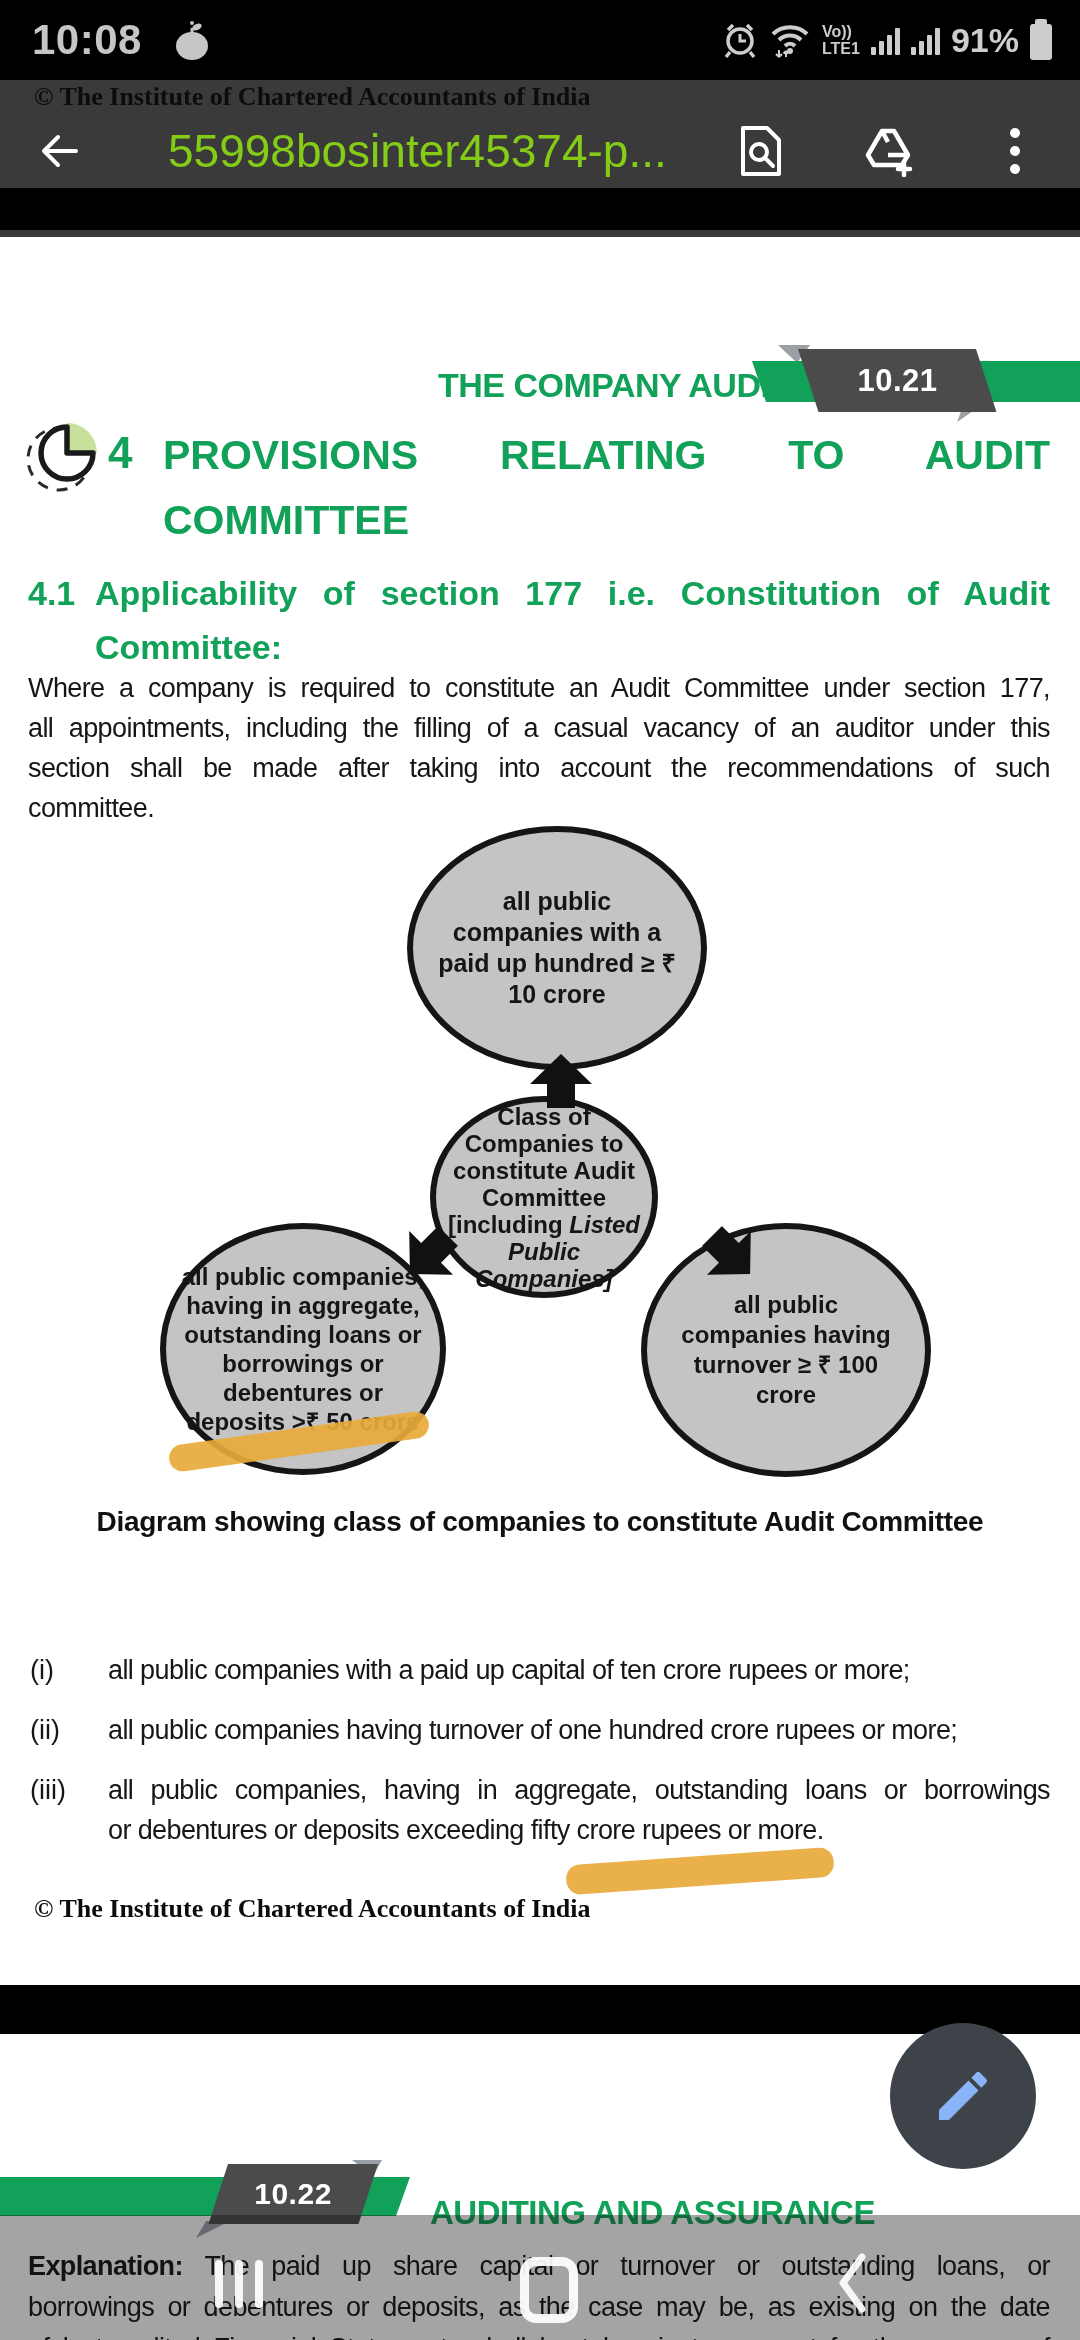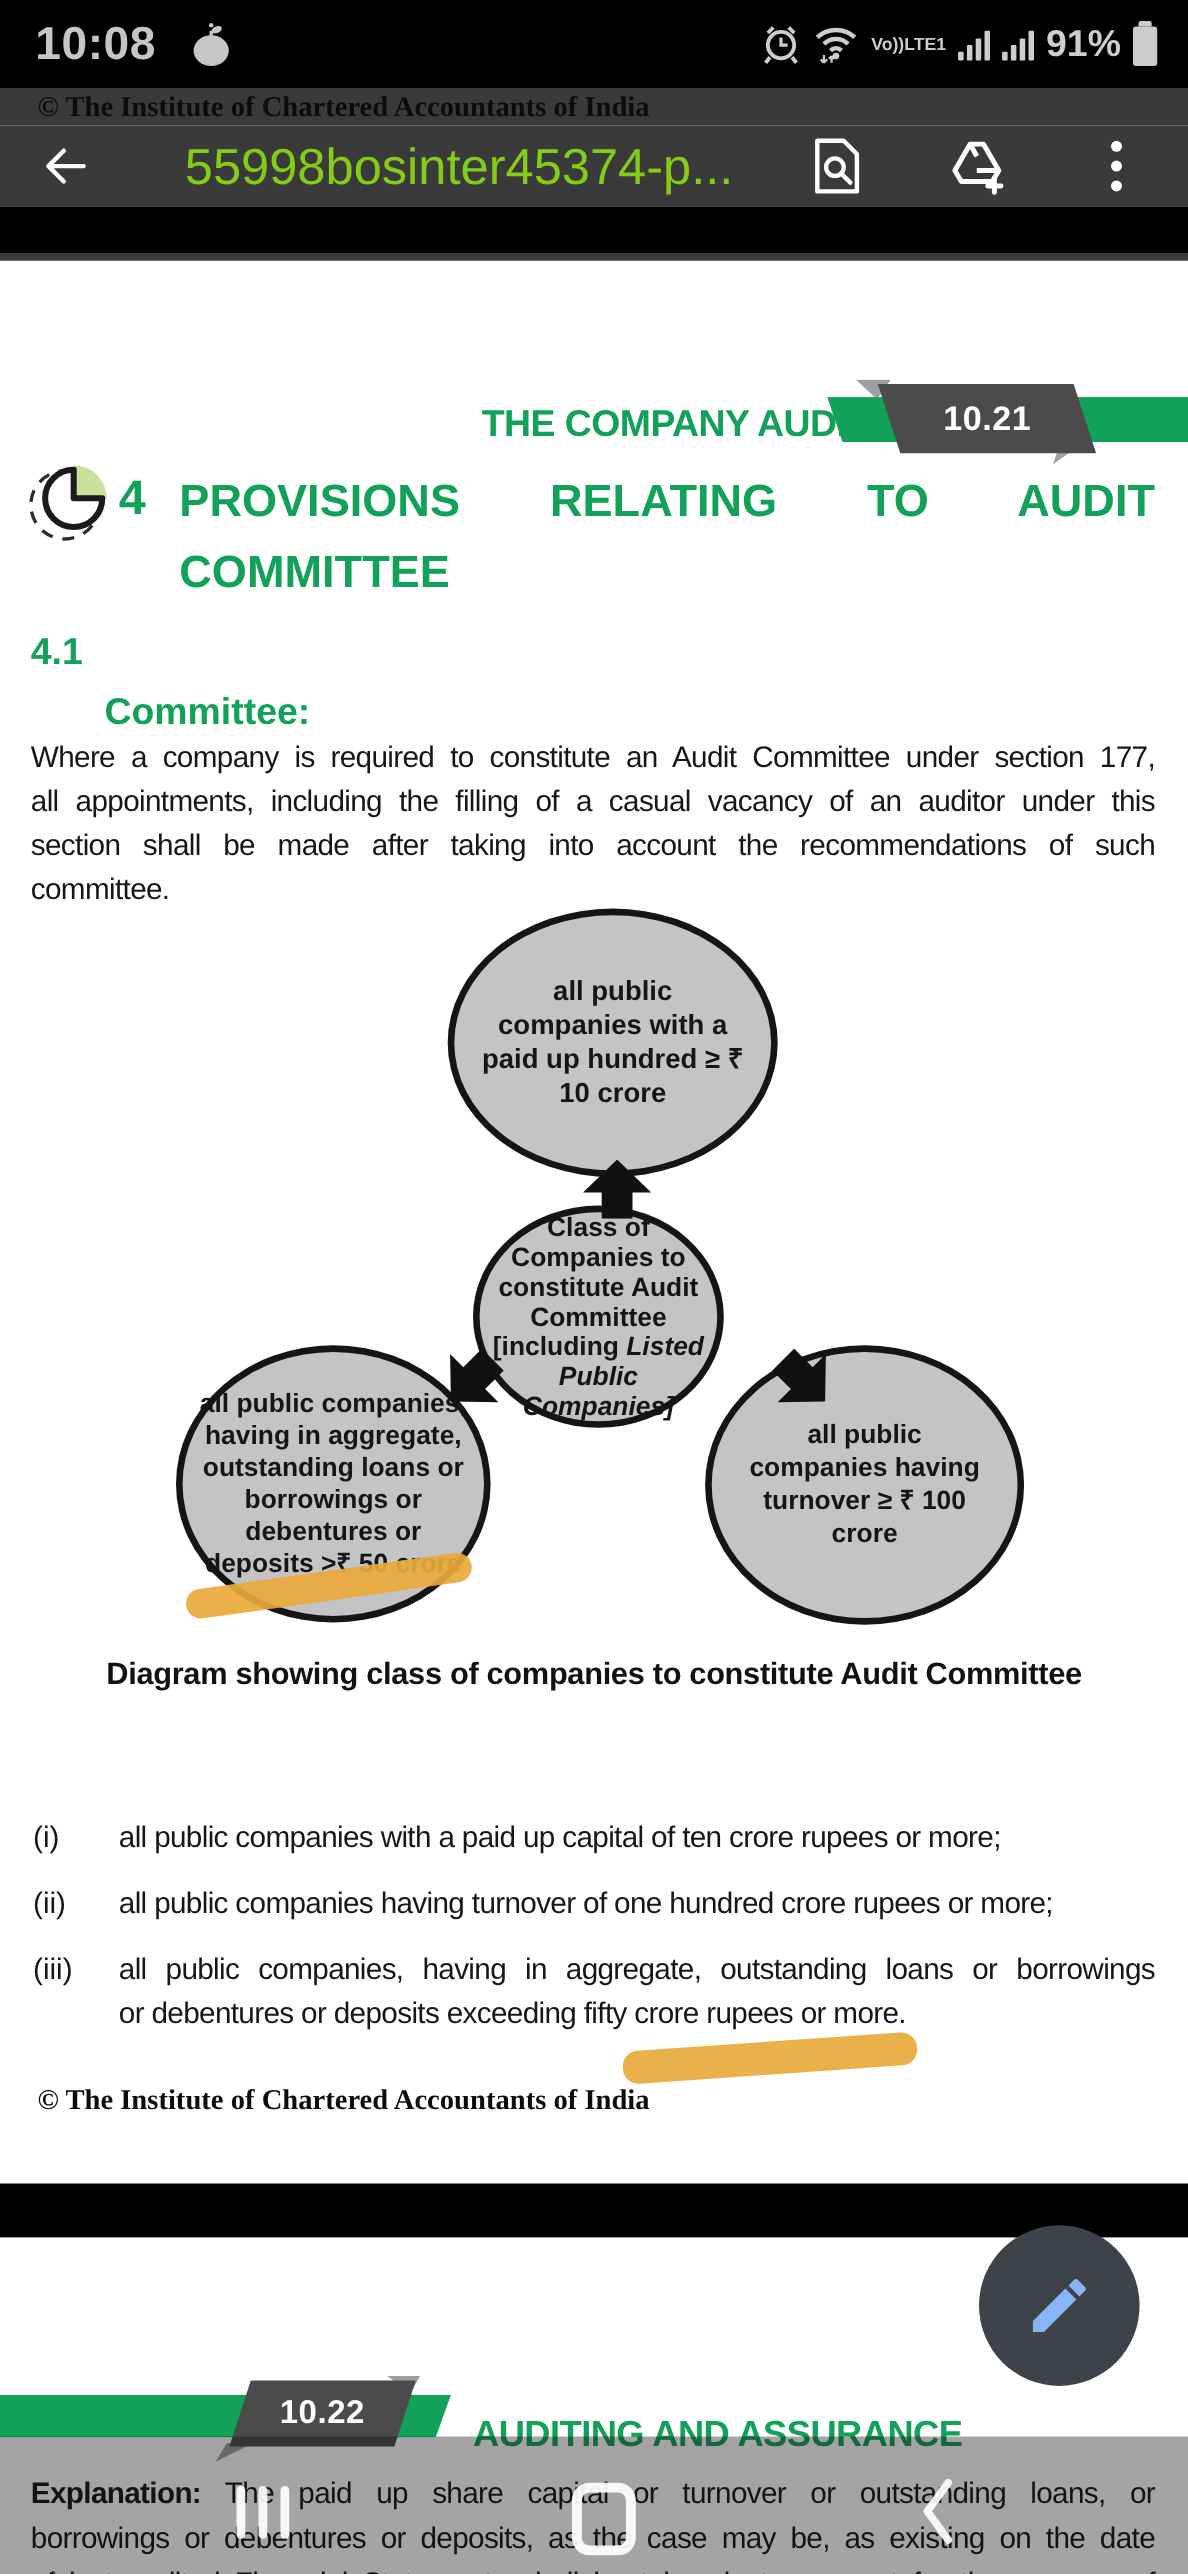--- a/index.html
+++ b/index.html
@@ -4,21 +4,21 @@
 <style>
   html,body{margin:0;padding:0;background:#222;}
   #screen{position:relative;width:1080px;height:2340px;background:#fff;overflow:hidden;
           font-family:"Liberation Sans",sans-serif;}
   
   .status-bar{position:absolute;left:0;top:0;width:1080px;height:80px;background:#000;}
   .time{position:absolute;left:32px;top:0;height:80px;line-height:80px;color:#c6c6c6;
         font-size:42px;font-weight:bold;letter-spacing:0.5px;}
   .fruit{position:absolute;left:170px;top:18px;}
   .sicons{position:absolute;right:28px;top:0;height:80px;display:flex;align-items:center;gap:11px;color:#cdcdcd;}
-  .volte{display:flex;flex-direction:row;justify-content:center;font-size:16px;line-height:17px;
+  .volte{display:flex;flex-direction:column;justify-content:center;font-size:16px;line-height:17px;
          font-weight:bold;color:#cdcdcd;letter-spacing:0;}
   .bars{display:flex;align-items:flex-end;gap:3px;height:30px;}
   .bars span{display:block;width:5px;background:#cdcdcd;border-radius:1px;}
   .b1{height:8px;}.b2{height:14px;}.b3{height:20px;}.b4{height:27px;}
   .batt-pct{font-size:34px;font-weight:bold;color:#cdcdcd;}
   .battery{position:relative;width:22px;height:36px;background:#cdcdcd;border-radius:3px;margin-top:4px;}
   .battery::before{content:"";position:absolute;left:5px;top:-5px;width:12px;height:5px;background:#cdcdcd;
                    border-radius:2px 2px 0 0;}
   .band{position:absolute;left:0;top:80px;width:1080px;height:34px;background:var(--chrome);}
   .band span{position:absolute;left:34px;top:2px;font-family:"Liberation Serif",serif;font-weight:bold;
@@ -201,20 +201,21 @@
   <svg class="clockicon" width="86" height="86" viewBox="0 0 86 86">
     <circle cx="37" cy="47" r="31" fill="none" stroke="#2a2a2a" stroke-width="3" stroke-dasharray="11 9"></circle>
     <path d="M45 41 L45 11 A30 30 0 0 1 75 41 Z" fill="#c9e09c"></path>
     <path d="M45 15 A26 26 0 1 0 71 41 L45 41 Z" fill="#fff" stroke="#1a1a1a" stroke-width="5.5" stroke-linejoin="round"></path>
   </svg>
   <div class="sec-num">4</div>
   <div class="sec-l1 jfull">PROVISIONS RELATING TO AUDIT</div>
   <div class="sec-l2">COMMITTEE</div>
 
   <div class="sub-num">4.1</div>
+  <div class="sub-l1 jfull">Applicability of section 177 i.e. Constitution of Audit</div>
   <div class="sub-l2">Committee:</div>
 
   <div class="para p1">
       <div class="pline">Where a company is required to constitute an Audit Committee under section 177,</div>
       <div class="pline">all appointments, including the filling of a casual vacancy of an auditor under this</div>
       <div class="pline">section shall be made after taking into account the recommendations of such</div>
       <div class="pline">committee.</div>
     </div>
 
   <div class="ell ell-top">

